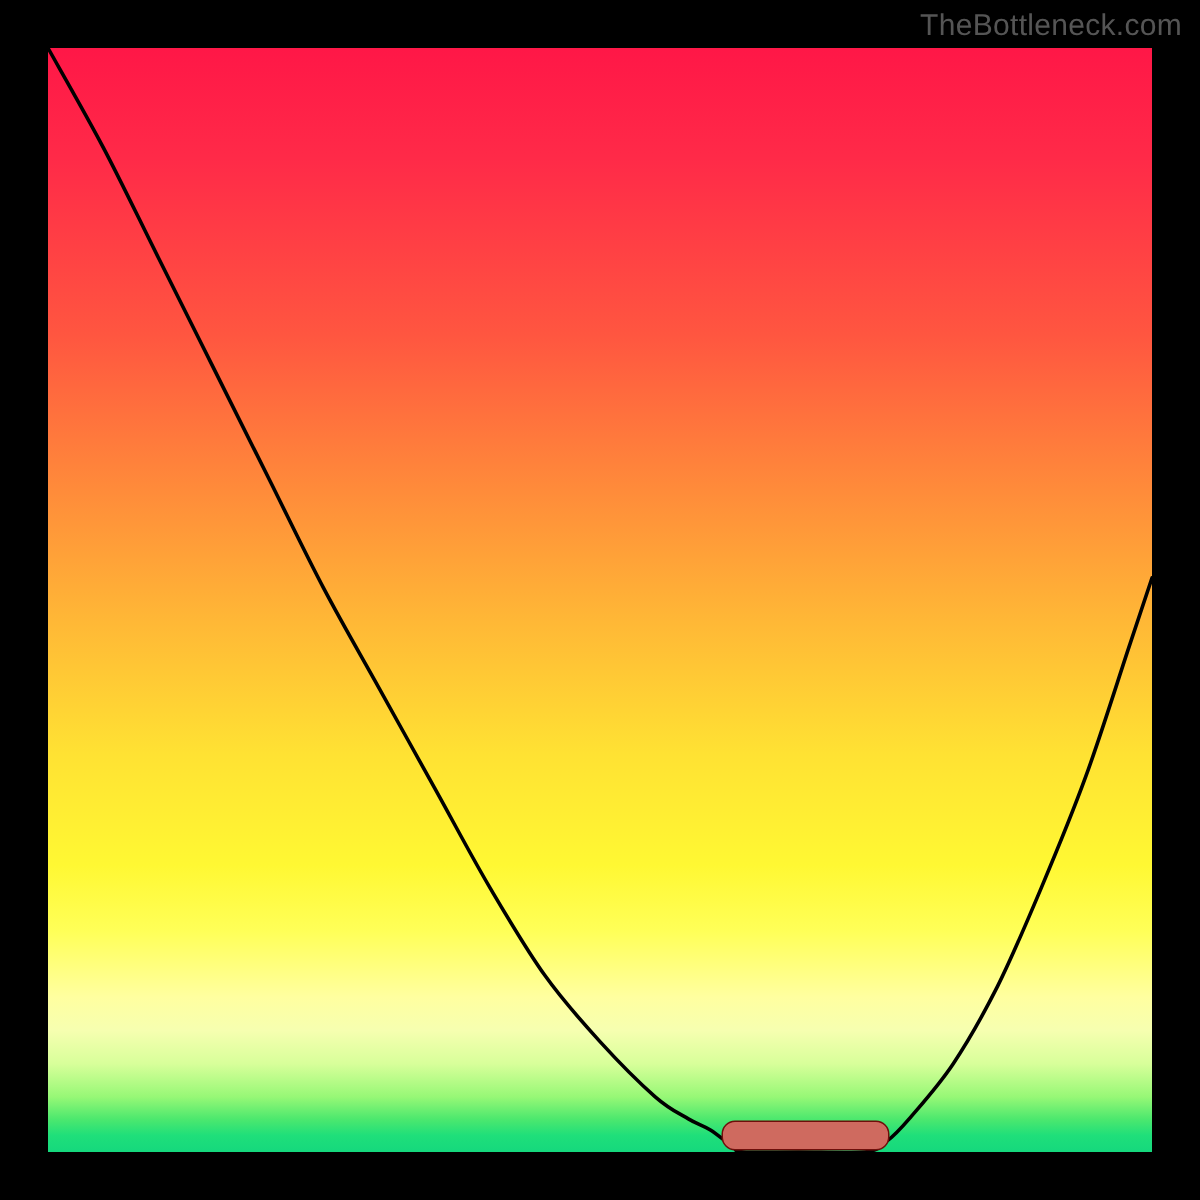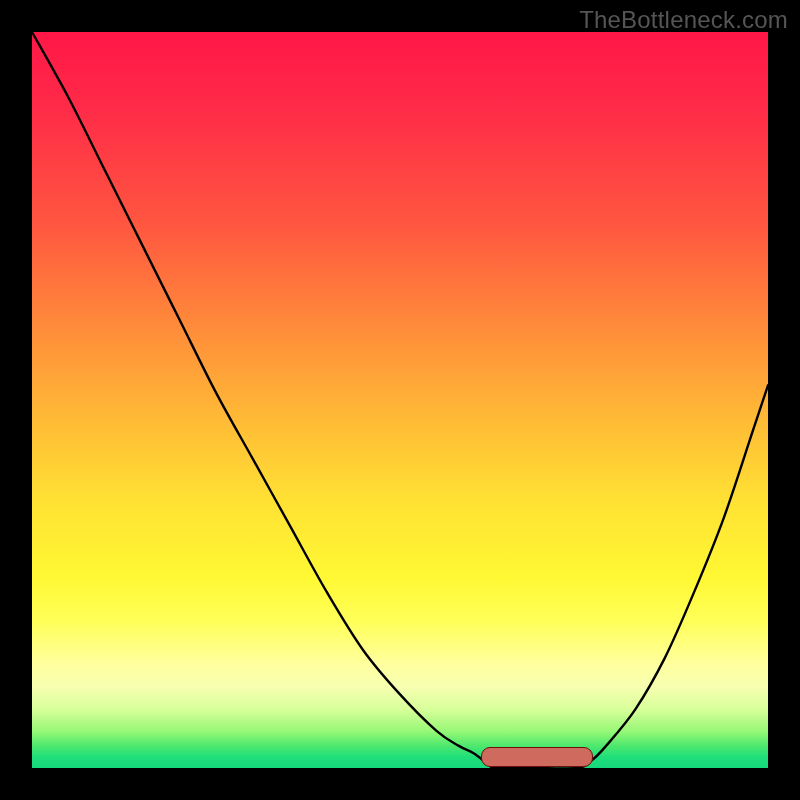--- a/index.html
+++ b/index.html
@@ -41,21 +41,21 @@
       #4de86e 97%,
       #1fdf7a 98.5%,
       #15d87d 100%
     );
   }
   .watermark {
     position: absolute;
     top: 6px;
     right: 12px;
     color: #555;
-    font-size: 24px;
+    font-size: 20px;
     letter-spacing: 0.2px;
     user-select: none;
   }
   svg.curve {
     position: absolute;
     left: 0;
     top: 0;
     width: 736px;
     height: 736px;
     overflow: visible;

